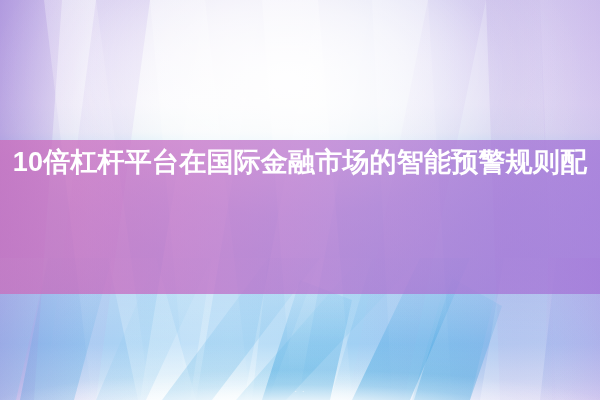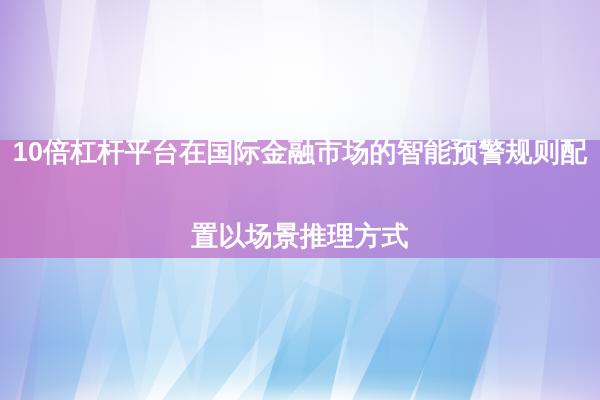--- a/index.html
+++ b/index.html
@@ -82,35 +82,35 @@
   
   .facets { position: absolute; inset: 0; pointer-events: none; }
   .facets svg { display: block; width: 600px; height: 400px; }
 
   
   .title-band {
     position: absolute;
     left: 0;
     right: 0;
     top: 140px;
-    height: 118px;
+    height: 154px;
     background:
       linear-gradient(90deg,
         rgba(205,105,185,0.70) 0%,
         rgba(203,100,186,0.70) 12%,
         rgba(197,100,192,0.70) 26%,
         rgba(189,104,198,0.70) 40%,
         rgba(180,108,204,0.70) 55%,
         rgba(172,110,208,0.70) 70%,
         rgba(166,112,212,0.72) 84%,
         rgba(162,112,214,0.72) 100%);
     display: flex;
     flex-direction: column;
     align-items: center;
-    justify-content: flex-end;
+    justify-content: space-between;
     gap: 40px;
   }
 
   .title-line {
     color: #ffffff;
     font-size: 27px;
     font-weight: bold;
     line-height: 44px;
     letter-spacing: 0.2px;
     white-space: nowrap;
@@ -203,18 +203,17 @@
         <polygon points="452,278 502,306 470,400 414,400" fill="url(#gBlueDeep)" opacity="0.45"></polygon>
       </g>
     </svg>
   </div>
 
   <div class="bg-layer bg-glow"></div>
   <div class="bg-layer bg-bottom-glow"></div>
 
   <div class="title-band">
     <div class="title-line">10倍杠杆平台在国际金融市场的智能预警规则配</div>
-    <div class="title-line">置以场景推理方式</div>
   </div>
 
   <div class="watermark">·  ·</div>
 
 </div>
 
 </body></html>

